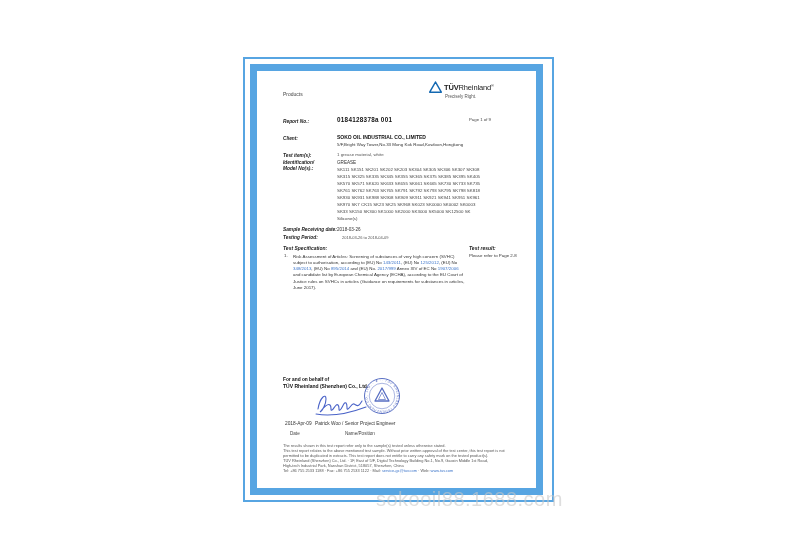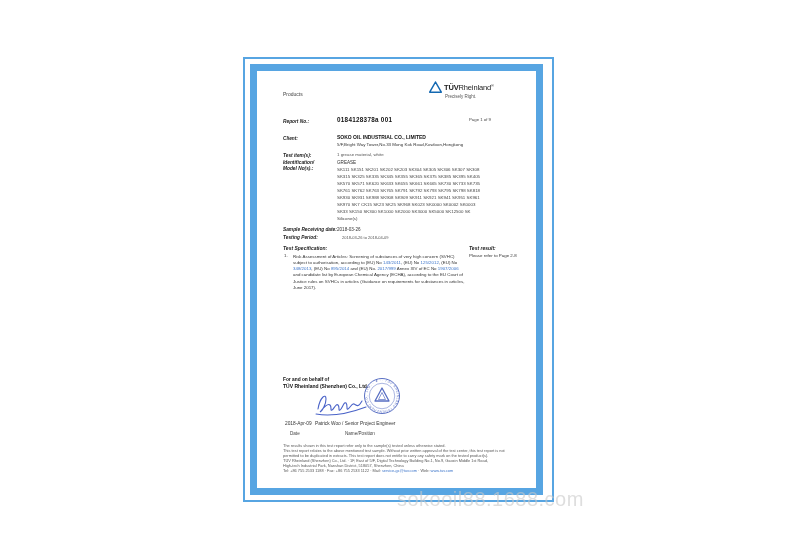--- a/index.html
+++ b/index.html
@@ -54,21 +54,21 @@
   .signer{left:116px;top:698px;font-size:9.6px;}
   .u-lab{font-size:9.2px;color:#444;}
   .footer{left:52px;top:744px;width:474px;font-size:7.8px;line-height:10.3px;
           color:#555;white-space:normal;}
   .footer div{white-space:nowrap;overflow:hidden;}
 
   
   .wm1{position:absolute;left:383px;top:461px;font-size:21px;font-weight:bold;
        letter-spacing:2.5px;color:#ababab;opacity:.5;z-index:9;white-space:nowrap;
        font-family:sans-serif;}
-  .wm2{position:absolute;left:397px;top:488px;font-size:20px;letter-spacing:.5px;
+  .wm2{position:absolute;left:376px;top:488px;font-size:20px;letter-spacing:.5px;
        color:#c9c9c9;opacity:.6;z-index:9;white-space:nowrap;}
 </style>
 </head>
 <body>
 
 <div id="page">
 
   <div class="frame-outer"></div>
   <div class="frame-thick"></div>
 

